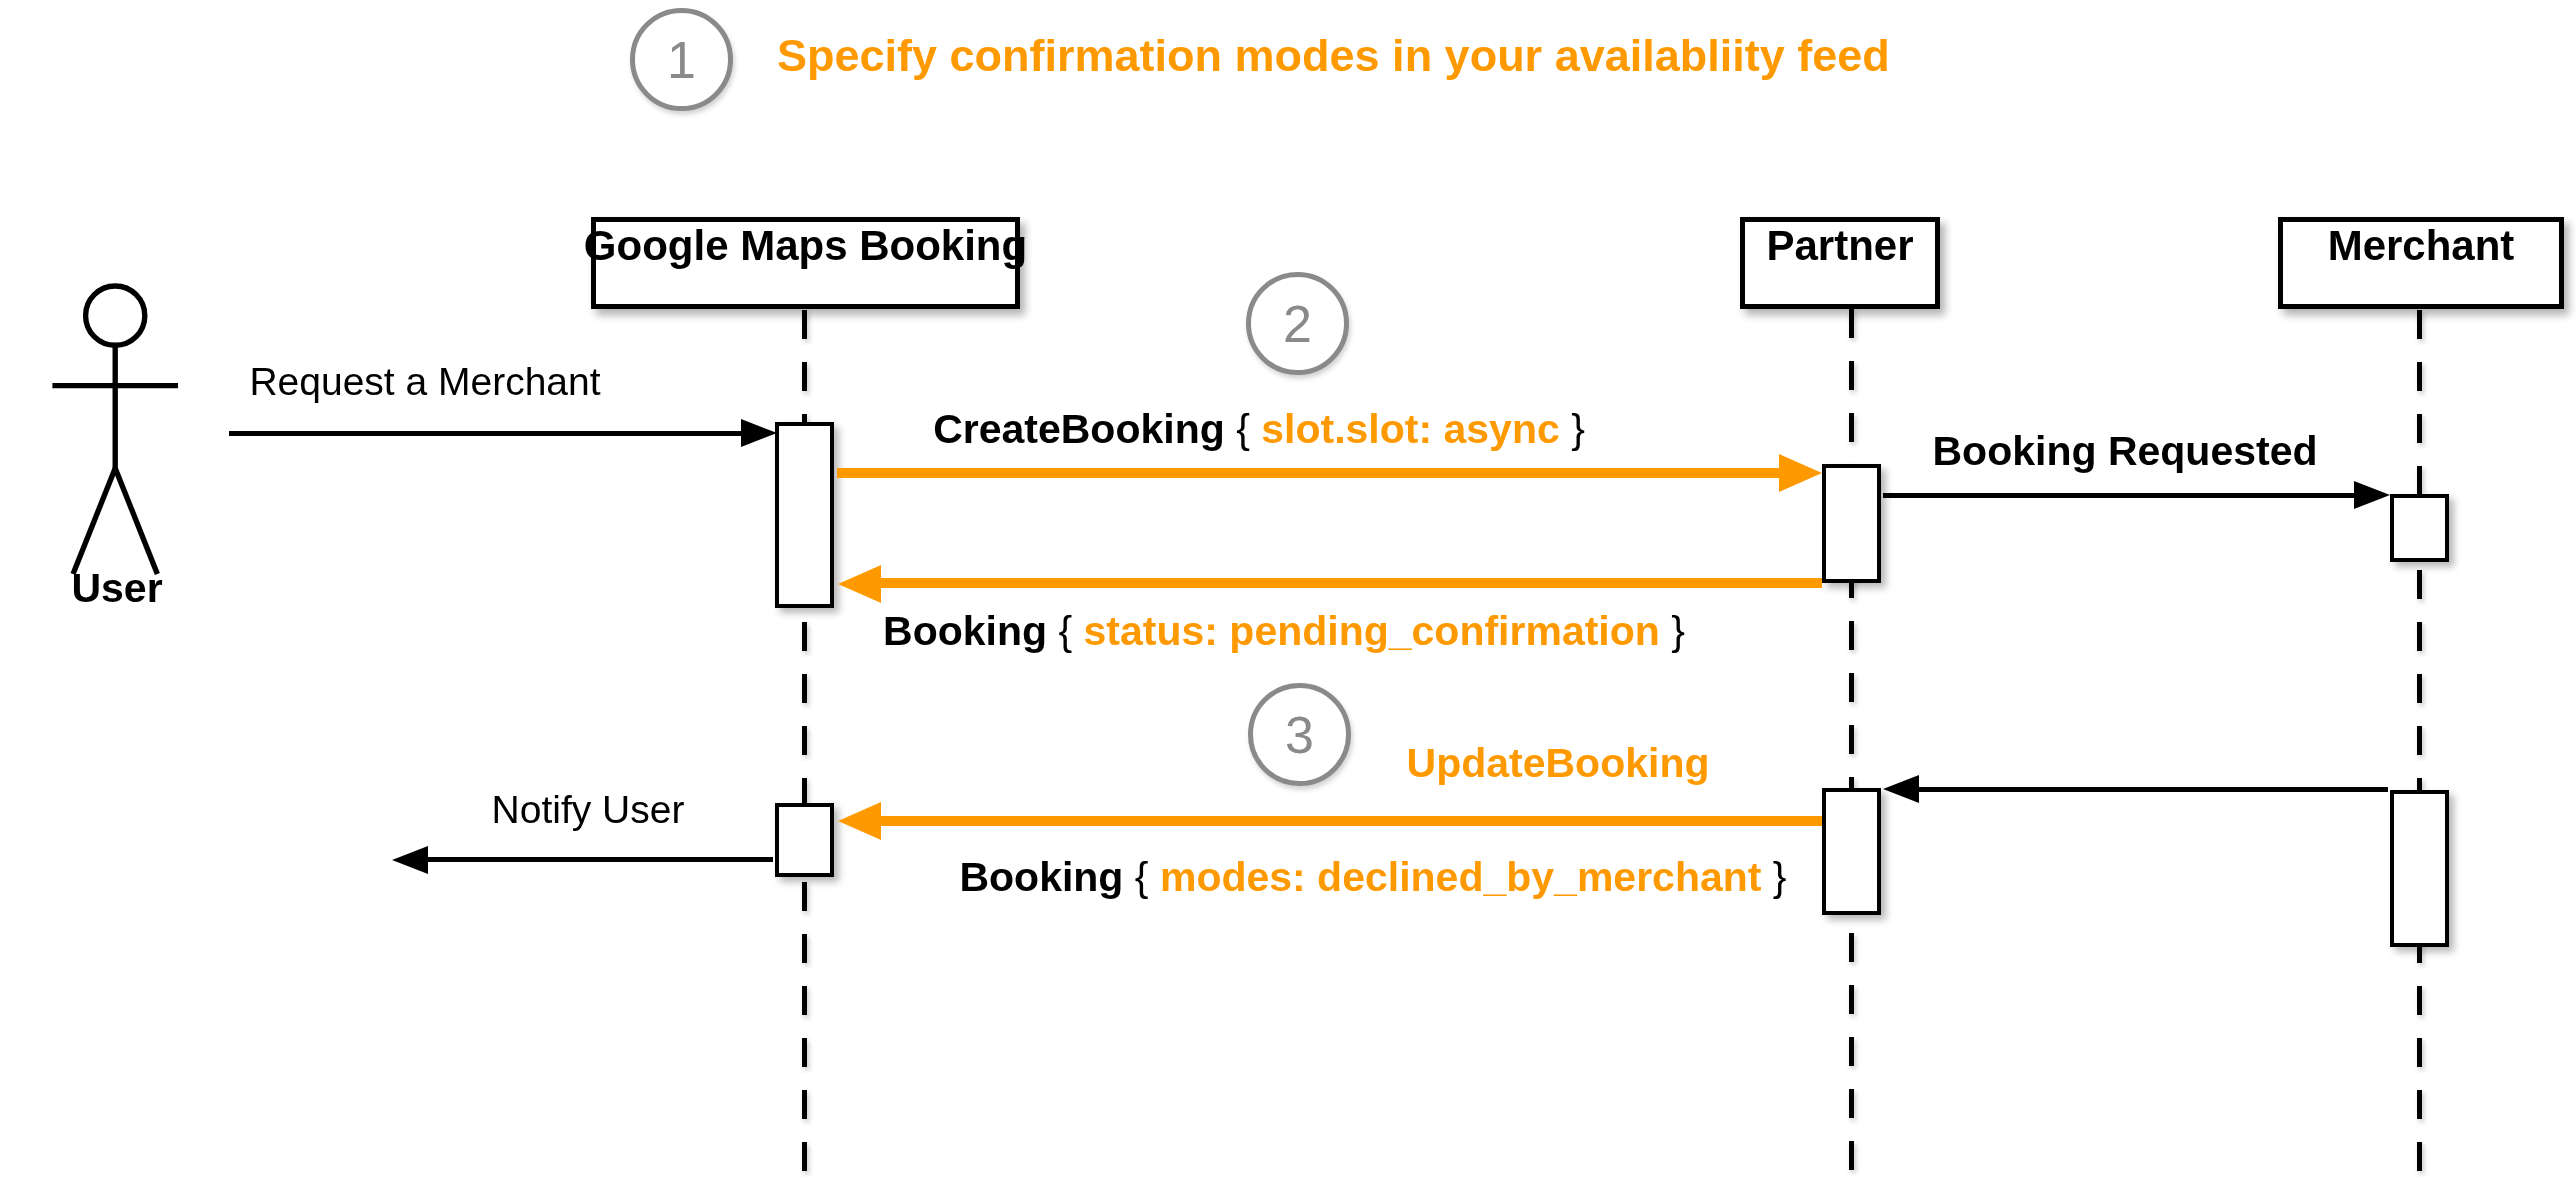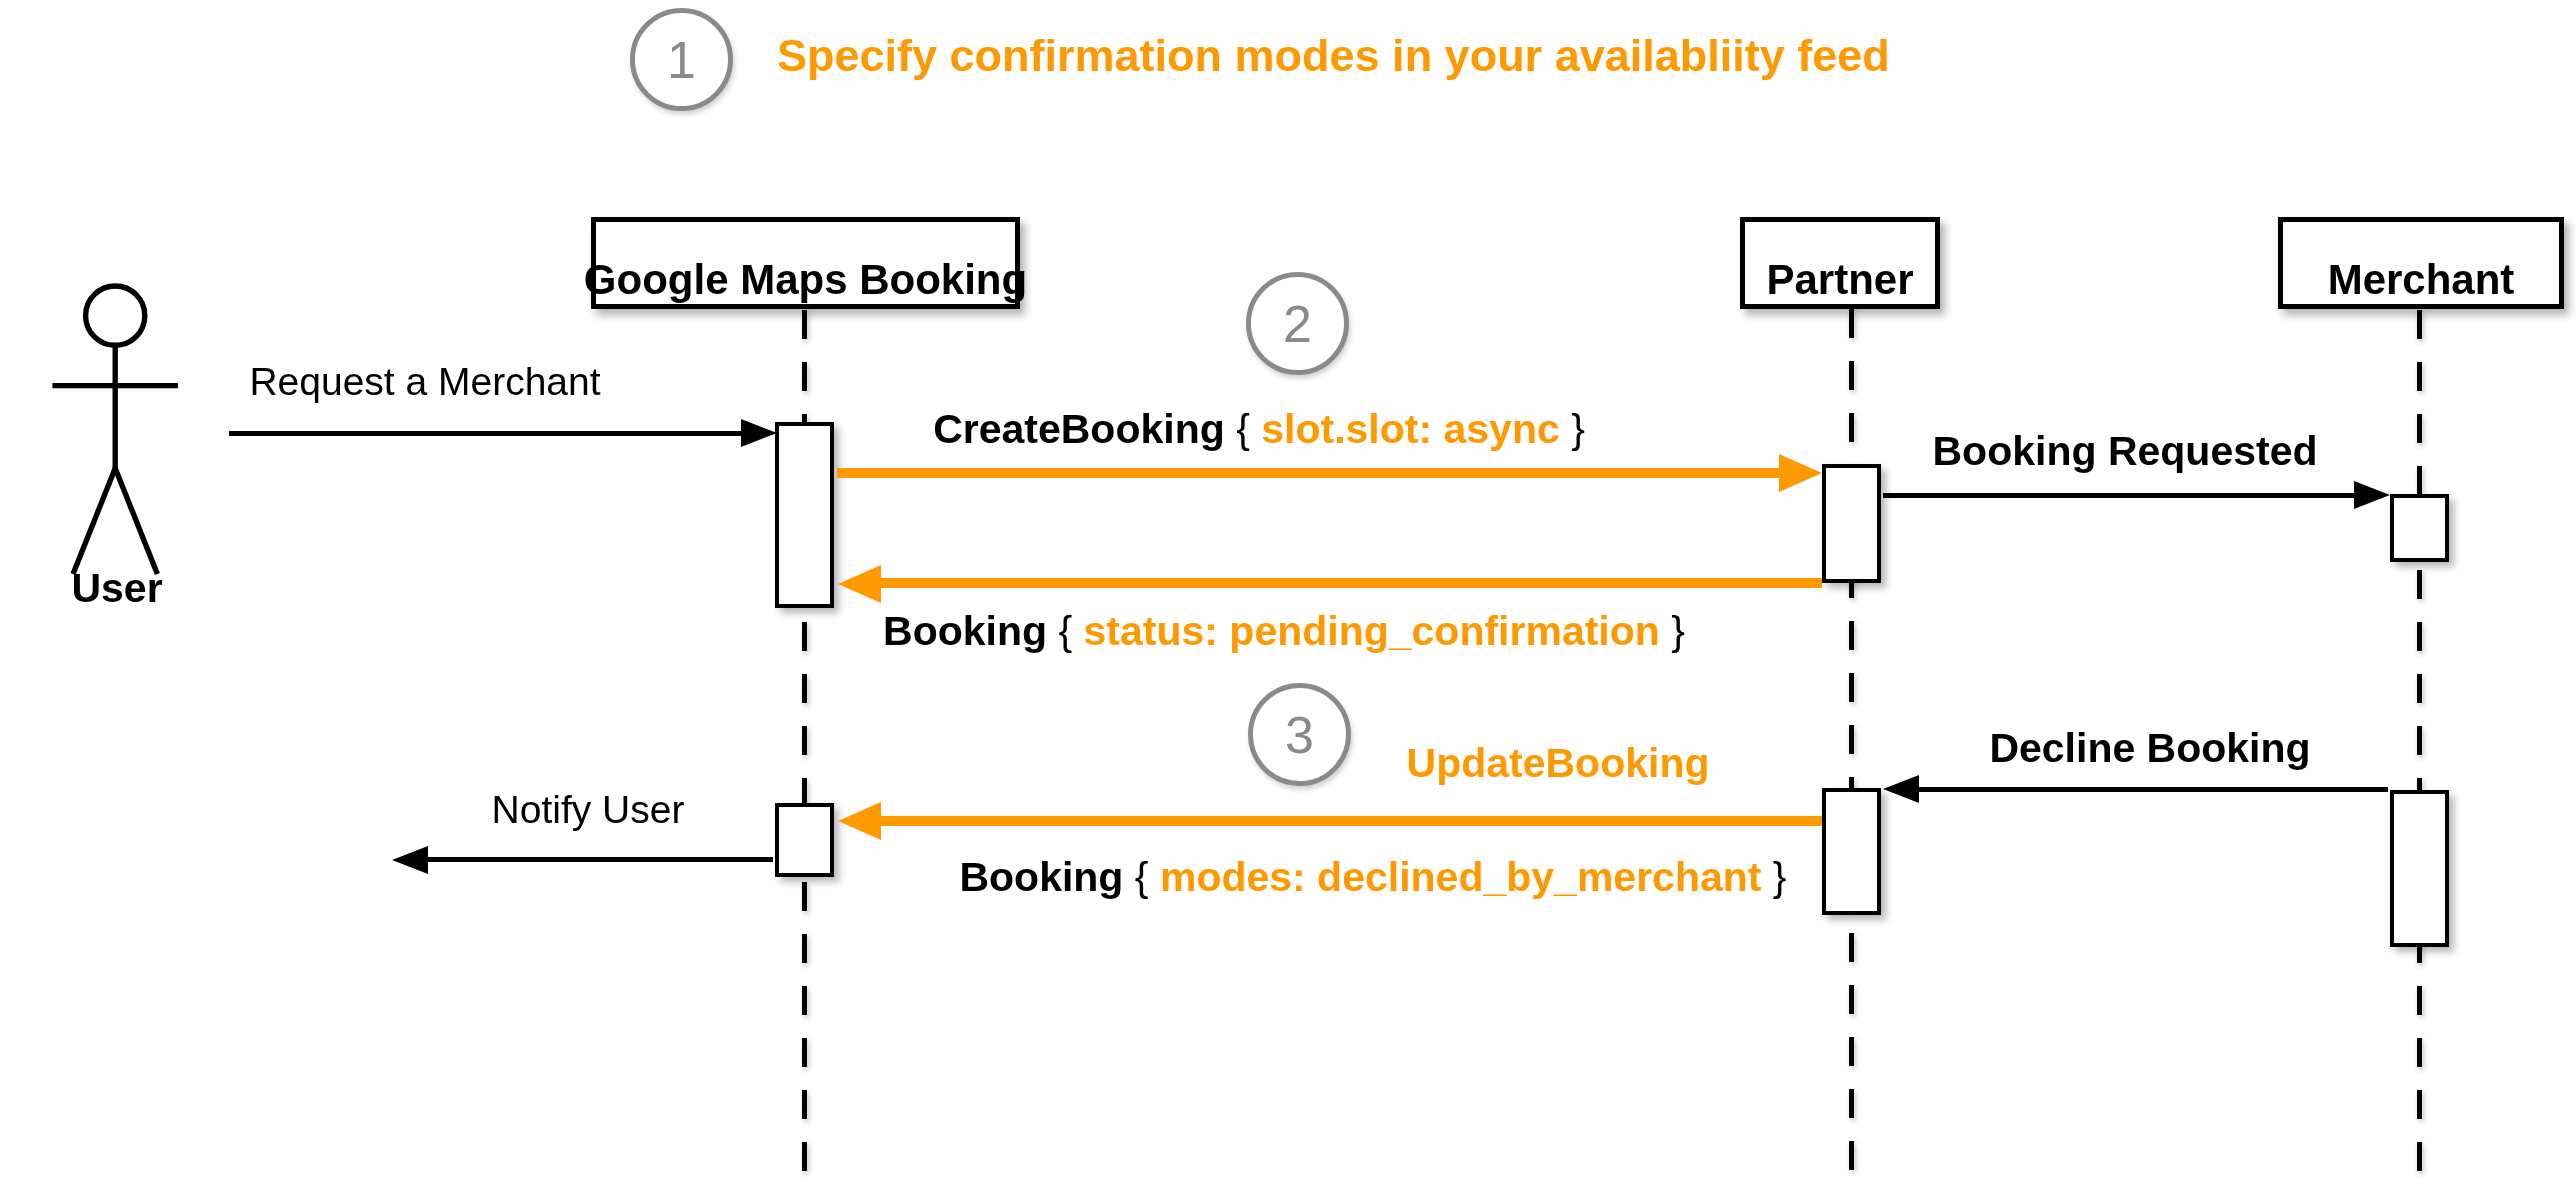--- a/index.html
+++ b/index.html
@@ -13,21 +13,21 @@
     display:flex;align-items:center;justify-content:center;
     font-size:52px;color:#8a8a8a;background:#fff;z-index:5;
     box-shadow:1.8px 3.6px 5.4px rgba(0,0,0,0.18);
   }
   .title-text{
     position:absolute;font-size:45px;font-weight:bold;color:#ff9900;white-space:nowrap;z-index:5;margin-left:12px;
   }
   
   .actor-box{
     position:absolute;background:#fff;border:5.4px solid #000;box-sizing:border-box;
-    display:flex;align-items:flex-end;justify-content:center;
+    display:flex;align-items:flex-start;justify-content:center;
     font-size:42px;font-weight:bold;white-space:nowrap;z-index:4;
     box-shadow:4.5px 6.3px 8px rgba(0,0,0,0.30);
   }
   
   .lifeline{
     position:absolute;width:4.5px;z-index:1;
     background:repeating-linear-gradient(to bottom,#000 0 29px,transparent 29px 52px);
     filter:drop-shadow(2.7px 3.6px 2.7px rgba(0,0,0,0.22));
   }
   
@@ -121,21 +121,20 @@
 
   <div class="head-left-orange" style="left:838px;top:565px;"></div>
   <div class="msg-line-orange" style="left:880px;top:578px;width:942px;"></div>
   <div class="msg-label" style="left:1284px;top:608px;">
     <span class="bold">Booking</span>
     <span class="brace">{</span>
     <span class="orange-bold">status: pending_confirmation</span>
     <span class="brace">}</span>
   </div>
 
-  <div class="msg-label bold" style="left:2150px;top:725px;">Decline Booking</div>
   <div class="head-left-black" style="left:1883px;top:775px;"></div>
   <div class="msg-line-black" style="left:1917px;top:787px;width:471px;"></div>
 
   <div class="msg-label orange-bold" style="left:1558px;top:740px;">UpdateBooking</div>
   <div class="head-left-orange" style="left:838px;top:802px;"></div>
   <div class="msg-line-orange" style="left:880px;top:816px;width:942px;"></div>
   <div class="msg-label" style="left:1373px;top:854px;">
     <span class="bold">Booking</span>
     <span class="brace">{</span>
     <span class="orange-bold">modes: declined_by_merchant</span>

